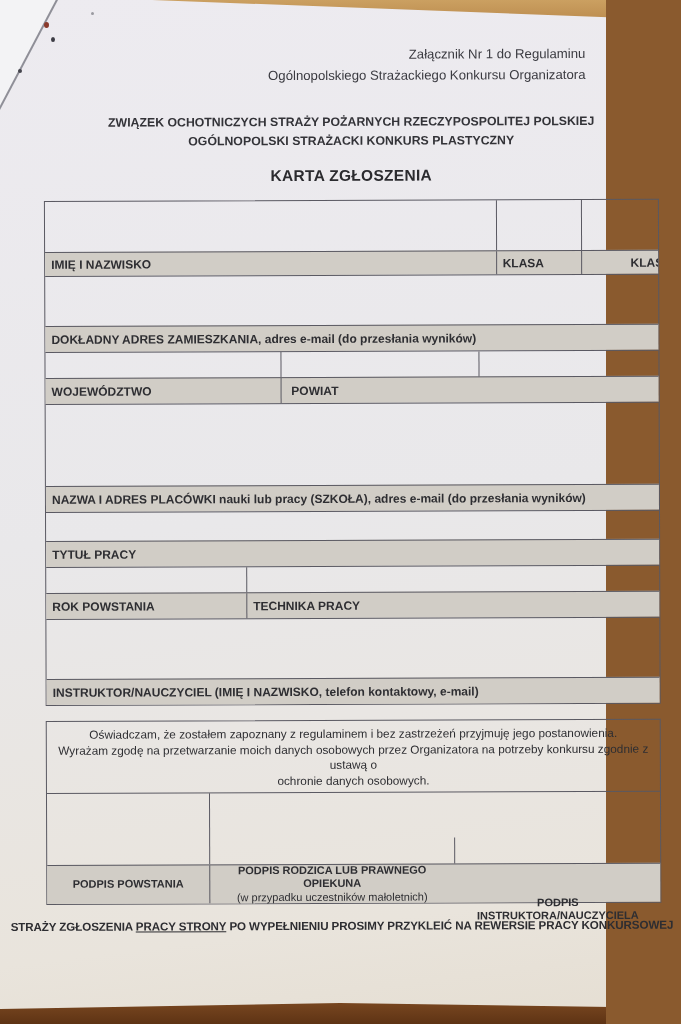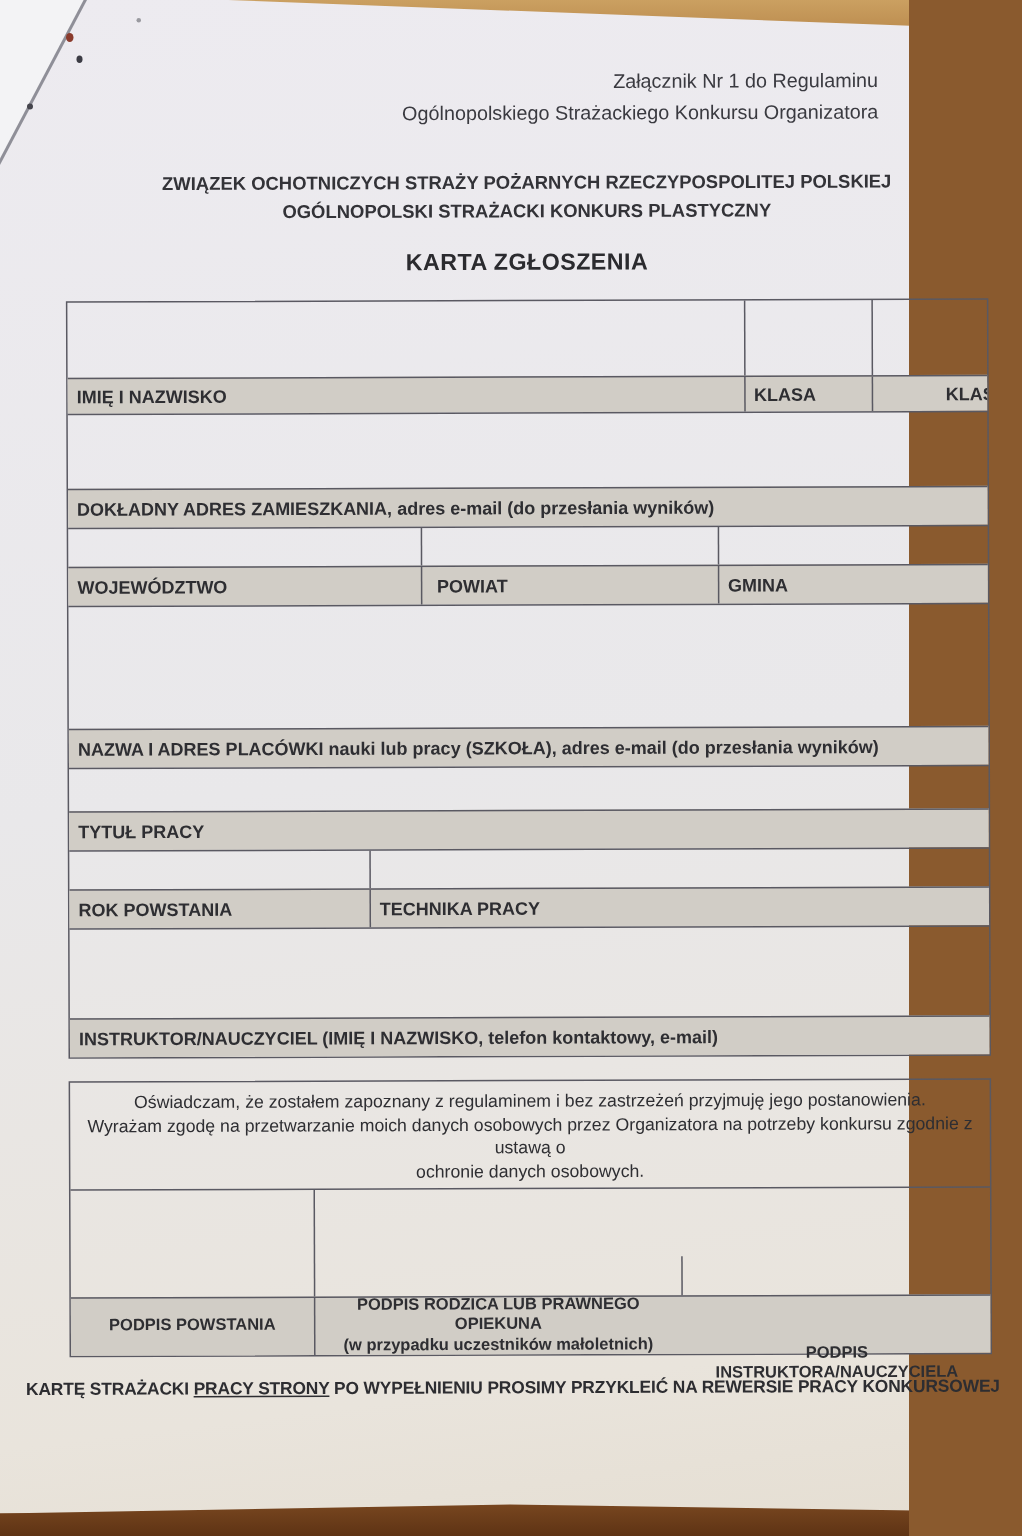--- a/index.html
+++ b/index.html
@@ -71,21 +71,21 @@
   .h59 { height:59px; } .h71 { height:71px; } .h81 { height:81px; }
 
   .decl-text {
     height:71px; text-align:center; padding:6px 10px 0; box-sizing:border-box;
     font-size:11.8px; line-height:15.5px; flex:1 1 100%;
   }
   .sig-label {
     display:flex; flex-direction:column; justify-content:center; align-items:center;
     text-align:center; font-size:11px; font-weight:700; line-height:13.5px; padding:0 4px;
   }
-  .sig-note { font-weight:700; }
+  .sig-note { font-weight:400; }
 
   .footer-note {
     position:absolute; top:919px; left:0; width:681px; text-align:center;
     font-weight:700; font-size:11.6px; letter-spacing:-.1px; color:#2d2d31; white-space:nowrap;
   }
   .footer-note .u { text-decoration:underline; }
 </style>
 </head>
 <body>
 
@@ -130,21 +130,20 @@
         <div class="cell full label-cell">DOKŁADNY ADRES ZAMIESZKANIA, adres e-mail (do przesłania wyników)</div>
       </div>
       <div class="row h25">
         <div class="cell w-voi"></div>
         <div class="cell w-pow"></div>
         <div class="cell w-gmi"></div>
       </div>
       <div class="row h25 shaded">
         <div class="cell w-voi label-cell">WOJEWÓDZTWO</div>
         <div class="cell w-pow label-cell">POWIAT</div>
-        <div class="cell w-gmi label-cell">GMINA</div>
       </div>
       <div class="row h81">
         <div class="cell full"></div>
       </div>
       <div class="row h25 shaded">
         <div class="cell full label-cell">NAZWA I ADRES PLACÓWKI nauki lub pracy (SZKOŁA), adres e-mail (do przesłania wyników)</div>
       </div>
       <div class="row h28">
         <div class="cell full"></div>
       </div>
@@ -187,16 +186,16 @@
         <div class="cell sig2 sig-label">
           <div>PODPIS RODZICA LUB PRAWNEGO OPIEKUNA</div>
           <div class="sig-note">(w przypadku uczestników małoletnich)</div>
         </div>
         <div class="cell sig3 sig-label">
           <div>PODPIS INSTRUKTORA/NAUCZYCIELA</div>
         </div>
       </div>
     </div>
 
-    <div class="footer-note"><span>KARTĘ STRAŻACKI </span><span class="u">PRACY STRONY</span><span> PO WYPEŁNIENIU PROSIMY PRZYKLEIĆ NA REWERSIE PRACY KONKURSOWEJ</span></div>
+    <div class="footer-note"><span>STRAŻY ZGŁOSZENIA </span><span class="u">PRACY STRONY</span><span> PO WYPEŁNIENIU PROSIMY PRZYKLEIĆ NA REWERSIE PRACY KONKURSOWEJ</span></div>
 
   </div>
 </div>
 
 </body></html>

